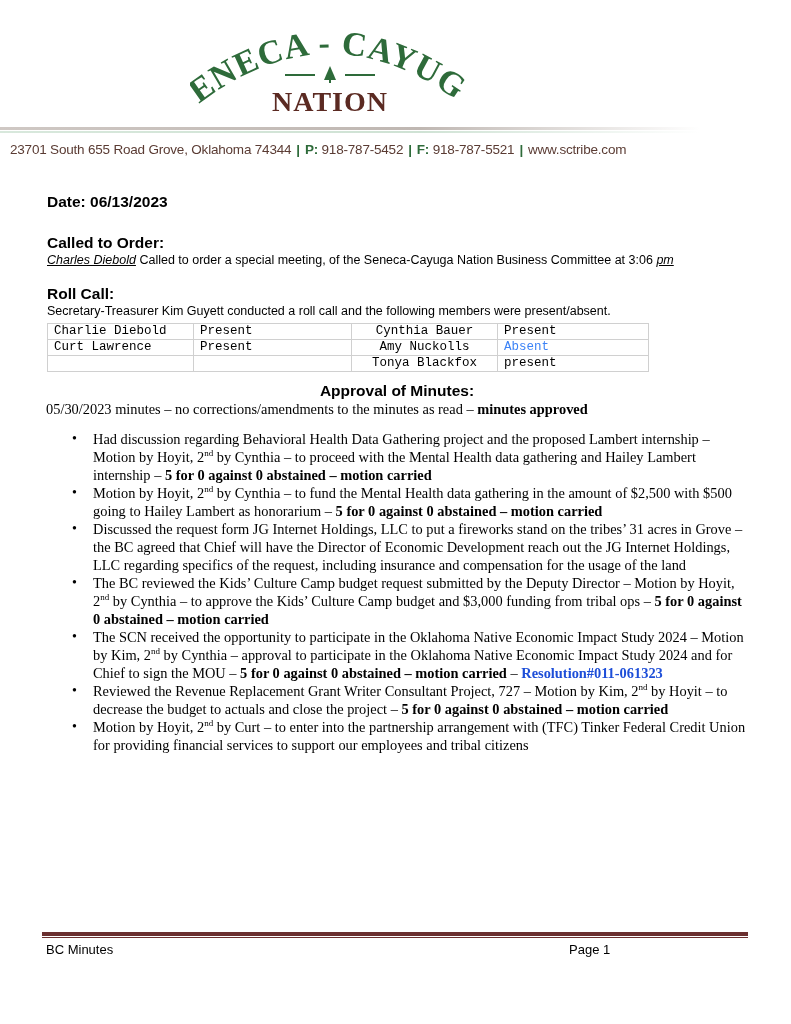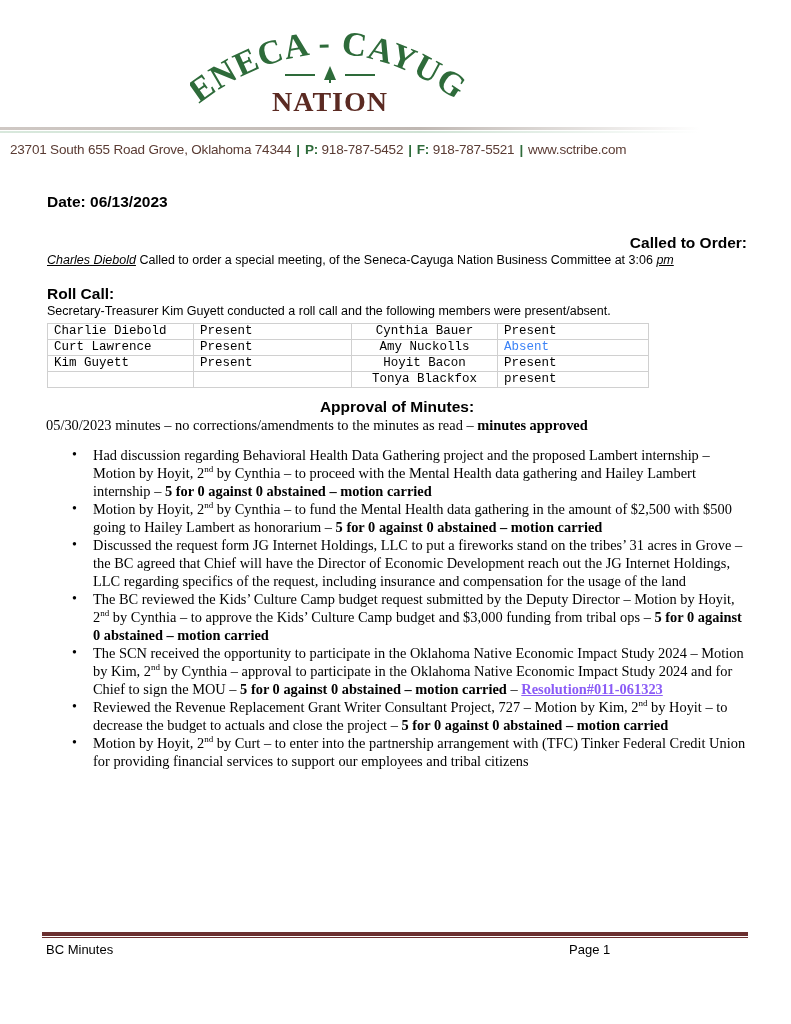--- a/index.html
+++ b/index.html
@@ -19,21 +19,21 @@
   .u-i { text-decoration:underline; font-style:italic; }
   table.roll { border-collapse:collapse; margin-top:4px; font-size:12.5px;font-family:Liberation Mono, monospace; }
   table.roll td { border:1px solid #d0d0d0; padding:0 6px; height:15px; line-height:15px; }
   .c1 { width:133px; } .c2 { width:145px; } .c3 { width:133px;text-align:center; } .c4 { width:138px; }
   .absent { color:#3b82f6; }
   .serif { font-family:"Liberation Serif", serif; font-size:14.4px; line-height:18px; }
   ul.items { margin:12px 0 0 0; padding:0 0 0 46px; list-style:none; }
   ul.items li { position:relative; margin:0; }
   ul.items li::before { content:"•"; position:absolute; left:-21px; top:0; font-size:14px; }
   .b { font-weight:bold;margin-top:12px; }
-  .red { color:#8b5cf6; font-weight:bold;text-decoration:underline; }
+  .red { color:#1d4ed8; font-weight:bold; }
   sup { font-size:9px; line-height:0; }
   .footer-line { position:absolute; left:42px; top:932px; width:706px; height:4px; background:#6b2f2f; }
   .footer-line2 { position:absolute; left:42px; top:937px; width:706px; height:1px; background:#6b2f2f; }
   .footer-left { position:absolute; left:46px; top:942px; font-family:"Liberation Sans", sans-serif; font-size:13px; }
   .footer-right { position:absolute; left:569px; top:942px; font-family:"Liberation Sans", sans-serif; font-size:13px; }
 </style>
 </head>
 <body>
 
 <div class="logo">
@@ -57,45 +57,39 @@
 <div class="hdr-line"></div>
 <div class="hdr-line2"></div>
 
 <div class="addr">
   <span>23701 South 655 Road Grove, Oklahoma 74344</span><span class="sep">|</span><span class="lbl">P:</span> <span>918-787-5452</span><span class="sep">|</span><span class="lbl">F:</span> <span>918-787-5521</span><span class="sep">|</span><span>www.sctribe.com</span>
 </div>
 
 <div class="content">
   <p class="date">Date: 06/13/2023</p>
 
-  <p class="sec-h" style="margin-top:23px;text-align:right;">Called to Order:</p>
+  <p class="sec-h" style="margin-top:23px;">Called to Order:</p>
   <p class="sans-p"><span class="u-i">Charles Diebold</span><span> Called to order a special meeting, of the Seneca-Cayuga Nation Business Committee at 3:06 </span><span class="u-i">pm</span></p>
 
   <p class="sec-h" style="margin-top:17px;">Roll Call:</p>
   <p class="sans-p">Secretary-Treasurer Kim Guyett conducted a roll call and the following members were present/absent.</p>
 
   <table class="roll">
     <tbody>
         <tr>
       <td class="c1">Charlie Diebold</td>
       <td class="c2">Present</td>
       <td class="c3">Cynthia Bauer</td>
       <td class="c4">Present</td>
     </tr>
     <tr>
       <td class="c1">Curt Lawrence</td>
       <td class="c2">Present</td>
       <td class="c3">Amy Nuckolls</td>
       <td class="c4 absent">Absent</td>
-    </tr>
-    <tr>
-      <td class="c1">Kim Guyett</td>
-      <td class="c2">Present</td>
-      <td class="c3">Hoyit Bacon</td>
-      <td class="c4">Present</td>
     </tr>
     <tr>
       <td class="c1"></td>
       <td class="c2"></td>
       <td class="c3">Tonya Blackfox</td>
       <td class="c4">present</td>
     </tr>
   </tbody>
     </table>
 

